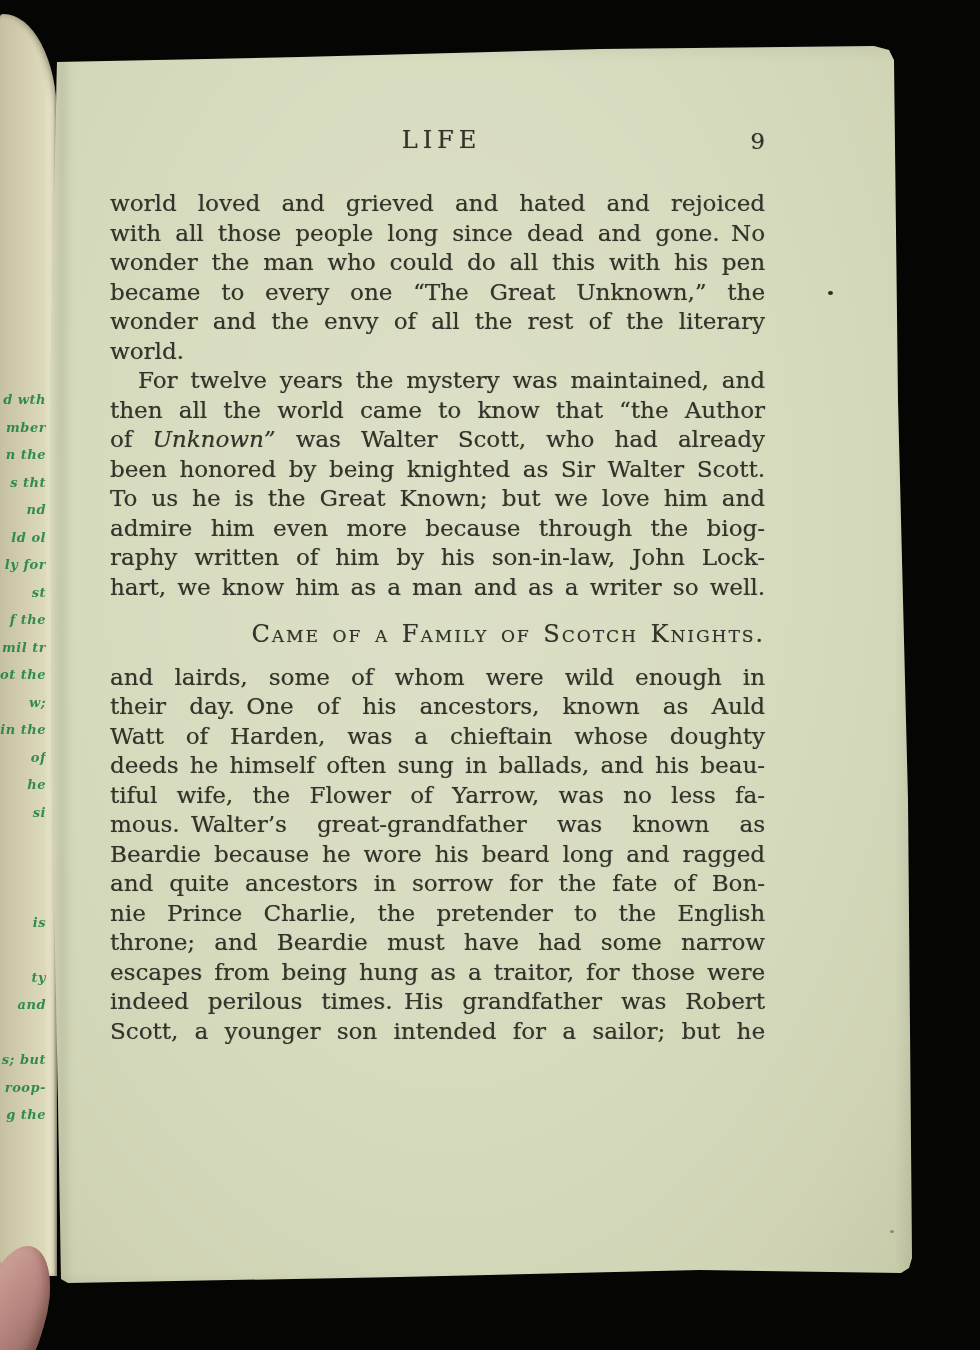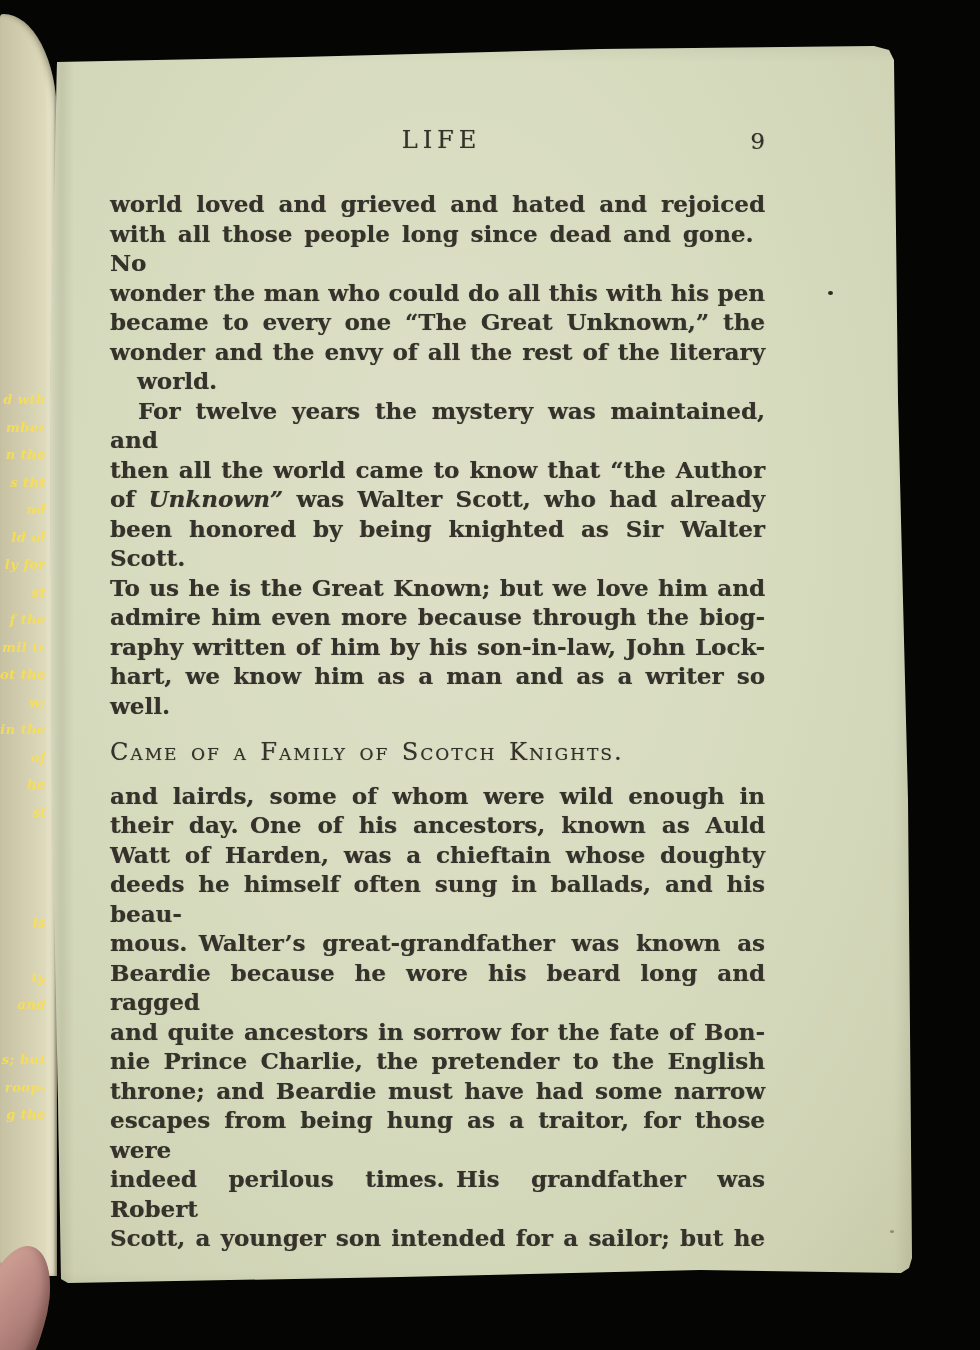--- a/index.html
+++ b/index.html
@@ -6,21 +6,21 @@
   .shot{position:relative;width:980px;height:1350px;background:#050504;overflow:hidden;
         font-family:"DejaVu Serif",serif;}
 
   
   .prev-strip{position:absolute;left:0;top:14px;width:57px;height:1262px;
     background:linear-gradient(90deg,#c6c1a2 0%,#d3cfb0 45%,#ddd9bb 78%,#efecd2 94%,#b5b093 100%);
     border-radius:6px 92px 0 10px / 6px 176px 0 26px;
     box-shadow:inset -4px 0 6px -2px rgba(35,30,15,.45);}
   .ghost-col{position:absolute;left:0;top:386px;width:46px;text-align:right;
     font-family:"DejaVu Serif",serif;font-weight:bold;font-size:13px;line-height:27.5px;
-    color:#fde047;opacity:.85;filter:blur(.7px);letter-spacing:.5px;font-style:italic;}
+    color:#15803d;opacity:.85;filter:blur(.7px);letter-spacing:.5px;font-style:italic;}
   .ghost-line{height:27.5px;overflow:hidden;}
 
   
   .page{position:absolute;left:44px;top:42px;width:876px;height:1252px;
     background:radial-gradient(ellipse at 46% 38%,#dde0c7 0%,#d7dbbe 52%,#d0d4b5 82%,#c6c9a7 100%);
     clip-path:polygon(13px 20px,256px 15px,556px 7px,830px 4px,845px 8px,850px 18px,
       854px 358px,864px 758px,868px 1216px,865px 1226px,857px 1231px,
       656px 1228px,356px 1235px,24px 1241px,17px 1237px,14px 1058px,8px 758px,6px 358px);}
   .page::before{content:"";position:absolute;inset:0;
     background:
@@ -32,26 +32,26 @@
     pointer-events:none;}
 
   
   .content{position:absolute;left:66px;top:84px;width:655px;
     font-size:23px;line-height:29.5px;color:#34322a;
     text-shadow:.3px .3px .7px rgba(44,42,32,.5);}
   .pg-header{position:relative;height:30px;margin-bottom:33px;}
   .pg-title{position:absolute;left:8px;right:0;text-align:center;
     font-size:24px;letter-spacing:5px;}
   .pg-num{position:absolute;right:0;top:1px;font-size:23px;}
-  .para{margin:0;font-weight:bold;}
+  .para{margin:0;}
   .line{text-align:justify;text-align-last:justify;}
-  .line.endline{text-align-last:left;margin-left:27px;}
+  .line.endline{text-align-last:left;}
   .line.indent{text-indent:28px;}
   .it{font-style:italic;}
-  .heading{text-align:left;font-variant:small-caps;letter-spacing:2px;
+  .heading{text-align:right;font-variant:small-caps;letter-spacing:2px;
     word-spacing:3px;font-size:24px;margin:18px 0 13px 0;}
 
   
   .speck{position:absolute;border-radius:50%;}
   .speck-1{left:784px;top:249px;width:5px;height:4px;background:#2b2920;}
   .speck-2{left:846px;top:1188px;width:4px;height:3px;background:#8a7a50;opacity:.8;}
 
   
   .finger{position:absolute;left:-20px;top:1244px;width:66px;height:140px;
     transform:rotate(17deg);border-radius:48% 52% 40% 50%;
@@ -119,20 +119,21 @@
           <div class="line">admire him even more because through the biog-</div>
           <div class="line">raphy written of him by his son-in-law, John Lock-</div>
           <div class="line">hart, we know him as a man and as a writer so well.</div>
         </div>
         <div class="heading">Came of a Family of Scotch Knights.</div>
         <div class="para">
           <div class="line">and lairds, some of whom were wild enough in</div>
           <div class="line">their day. One of his ancestors, known as Auld</div>
           <div class="line">Watt of Harden, was a chieftain whose doughty</div>
           <div class="line">deeds he himself often sung in ballads, and his beau-</div>
+          <div class="line">tiful wife, the Flower of Yarrow, was no less fa-</div>
           <div class="line">mous. Walter’s great-grandfather was known as</div>
           <div class="line">Beardie because he wore his beard long and ragged</div>
           <div class="line">and quite ancestors in sorrow for the fate of Bon-</div>
           <div class="line">nie Prince Charlie, the pretender to the English</div>
           <div class="line">throne; and Beardie must have had some narrow</div>
           <div class="line">escapes from being hung as a traitor, for those were</div>
           <div class="line">indeed perilous times. His grandfather was Robert</div>
           <div class="line">Scott, a younger son intended for a sailor; but he</div>
         </div>
       </div>

